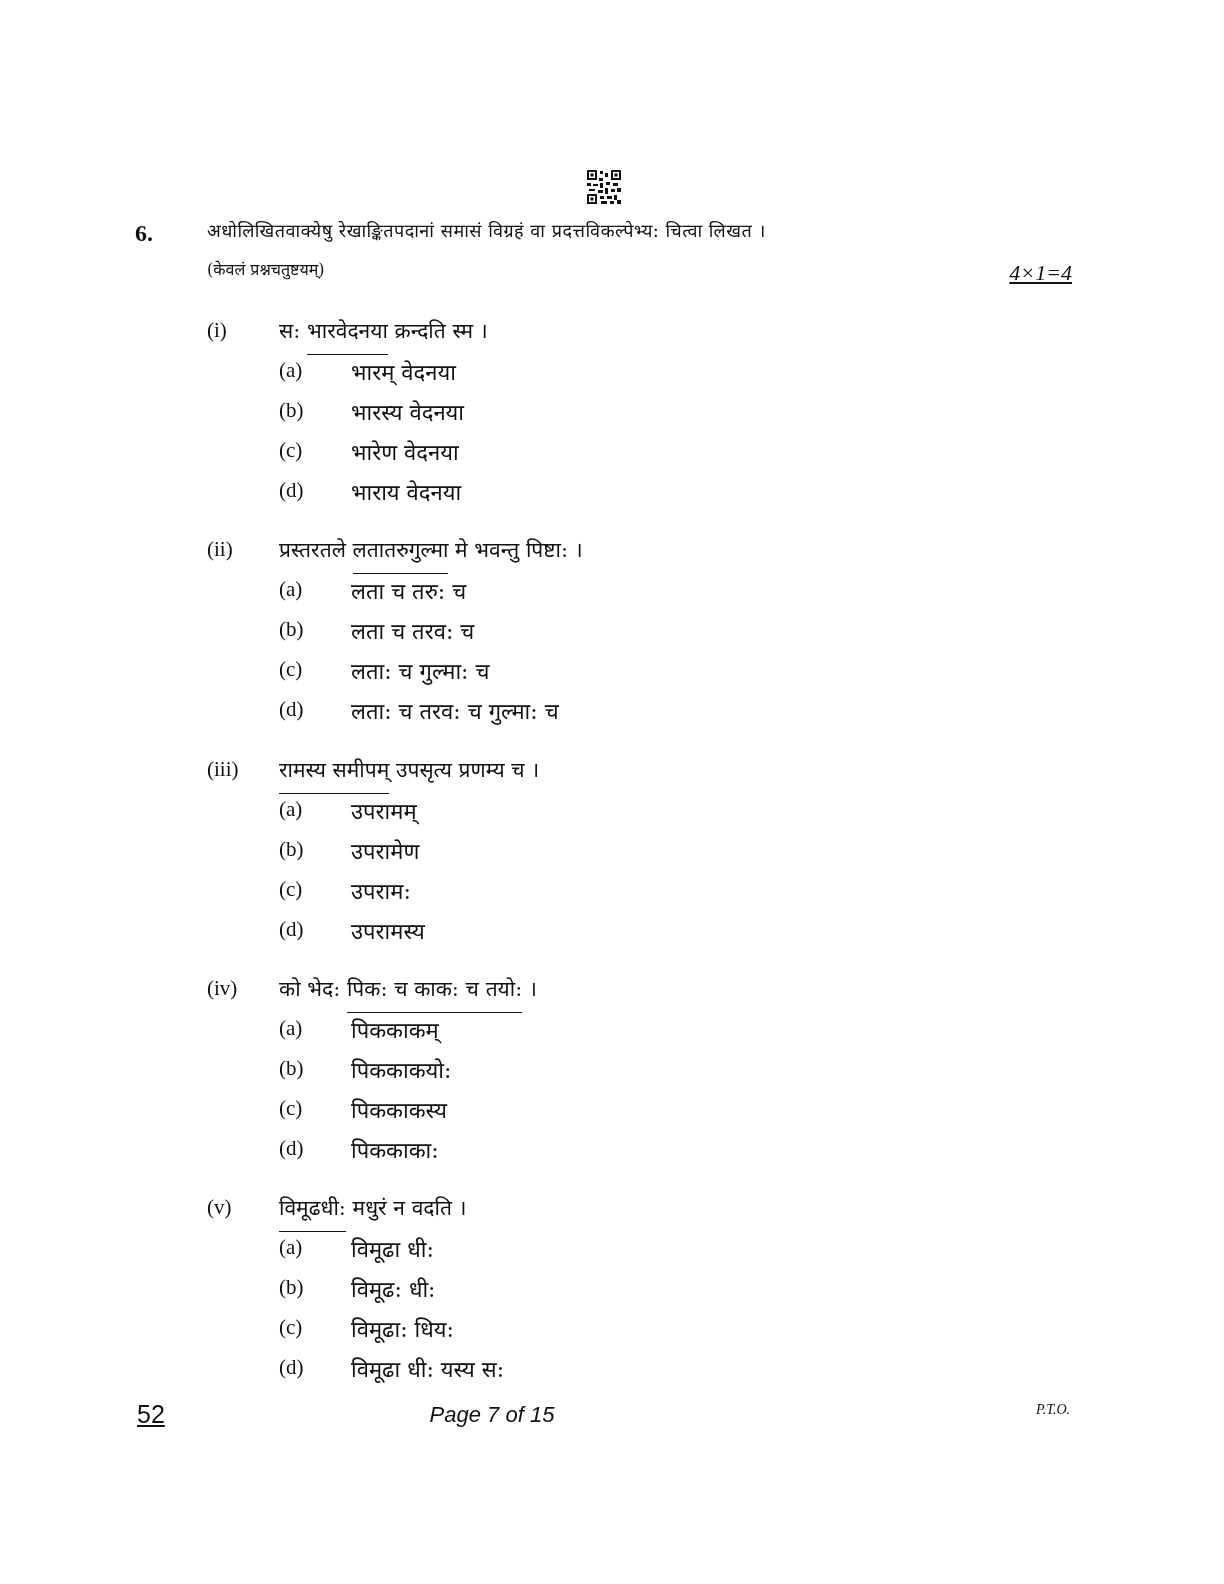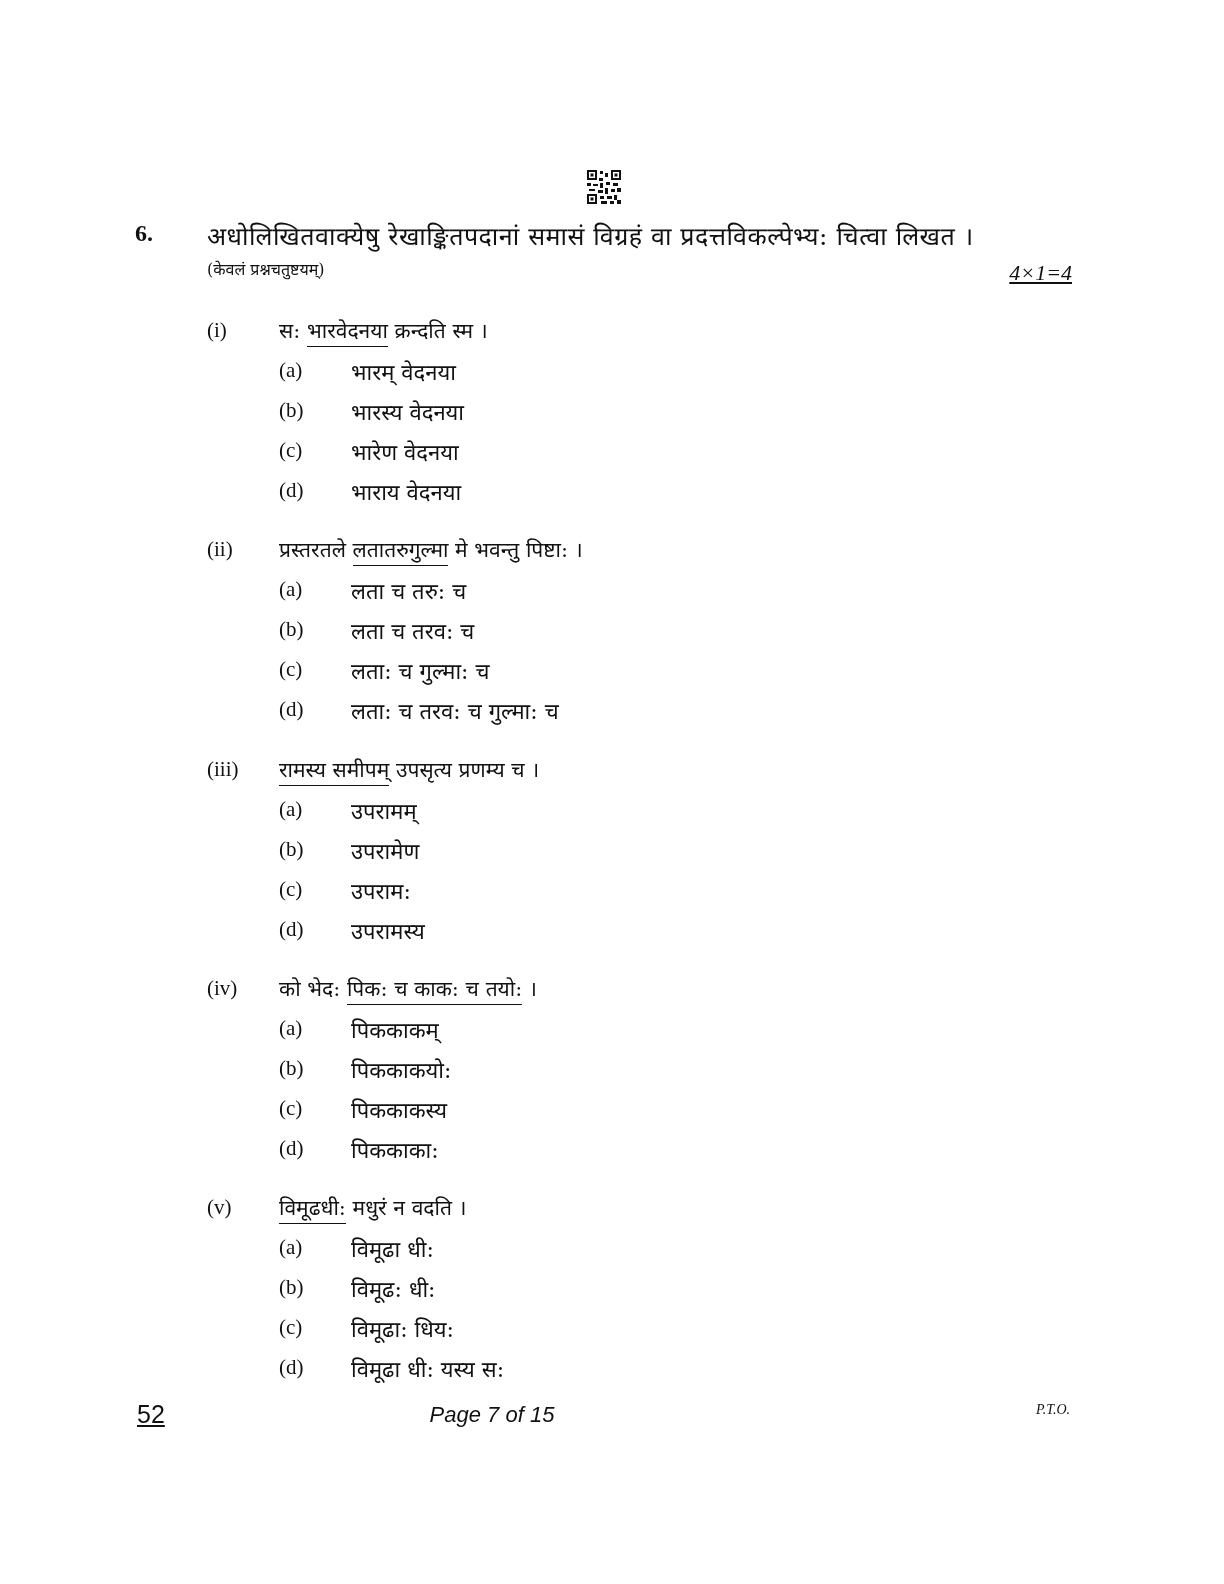--- a/index.html
+++ b/index.html
@@ -1,29 +1,29 @@
 <!DOCTYPE html>
 <html><head>
 <meta charset="utf-8">
 <style>
   html, body { margin:0; padding:0; background:#ffffff; }
   body { width:1224px; height:1584px; position:relative; overflow:hidden;
          font-family:"DejaVu Serif", serif; color:#111; }
   .qr { position:absolute; left:587px; top:170px; width:34px; height:34px; }
   .qnum { position:absolute; left:135px; top:220px; font-size:24px; font-weight:bold;
           font-family:"Liberation Serif", serif; }
-  .qtext { position:absolute; left:207px; top:218px; width:820px; font-size:25px;
+  .qtext { position:absolute; left:207px; top:218px; width:820px; font-size:18px;
            letter-spacing:0.5px; text-align:justify; }
   .qsub { position:absolute; left:207px; top:258px; font-size:16px; }
   .marks { position:absolute; right:152px; top:260px; font-size:22px; font-style:italic;
            font-family:"Liberation Serif", serif;text-decoration:underline; }
   .item { position:absolute; left:207px; }
   .item-num { position:absolute; left:0; top:0; font-size:21px; font-family:"Liberation Serif", serif; }
   .item-text { position:absolute; left:72px; top:-2px; font-size:21px; white-space:nowrap; }
-  .ul { border-bottom:1.5px solid #111; padding-bottom:3px; }
+  .ul { border-bottom:1.5px solid #111; padding-bottom:11px; }
   .opt { position:absolute; left:72px; height:32px; }
   .opt-letter { position:absolute; left:0; top:0; font-size:21px; font-family:"Liberation Serif", serif; }
   .opt-text { position:absolute; left:72px; top:-2px; font-size:22px; white-space:nowrap; }
   .footer-left { position:absolute; left:137px; top:1400px; font-size:25px;
                  font-family:"Liberation Sans", sans-serif;text-decoration:underline; }
   .footer-center { position:absolute; left:0; width:984px; text-align:center; top:1402px;
                    font-size:22px; font-style:italic; font-family:"Liberation Sans", sans-serif; }
   .footer-right { position:absolute; right:154px; top:1402px; font-size:14px; font-style:italic;
                   font-family:"Liberation Serif", serif; }
 </style>

